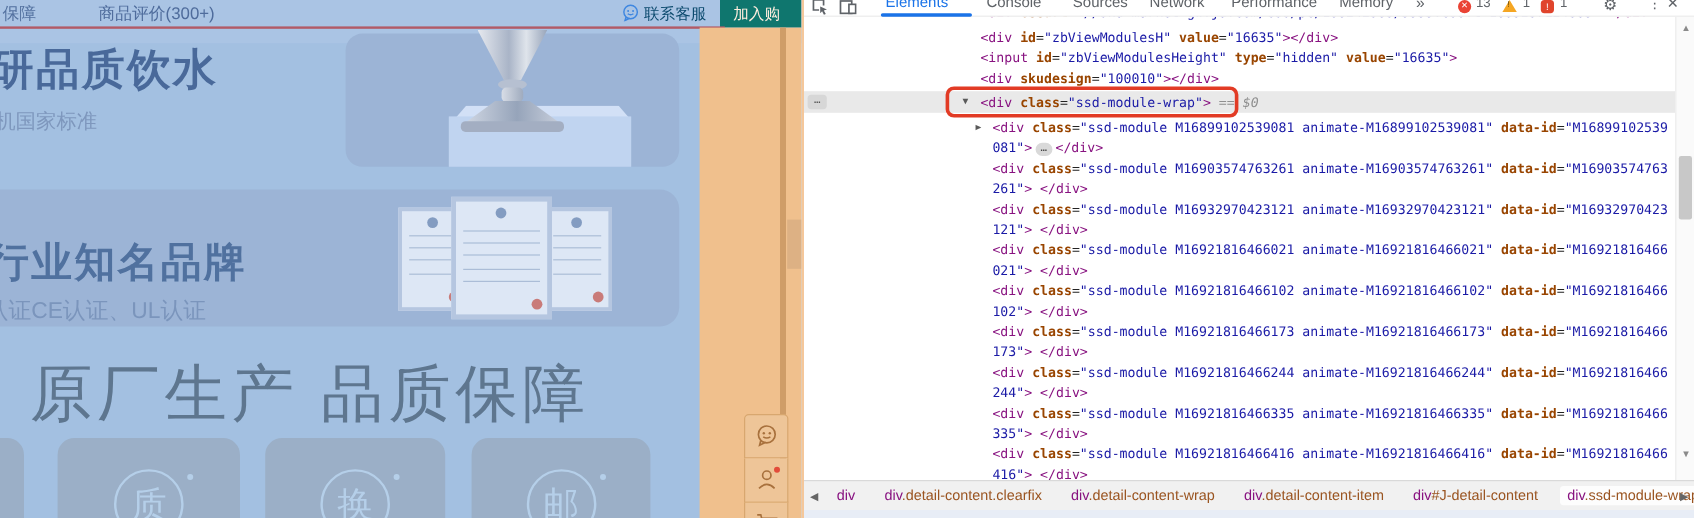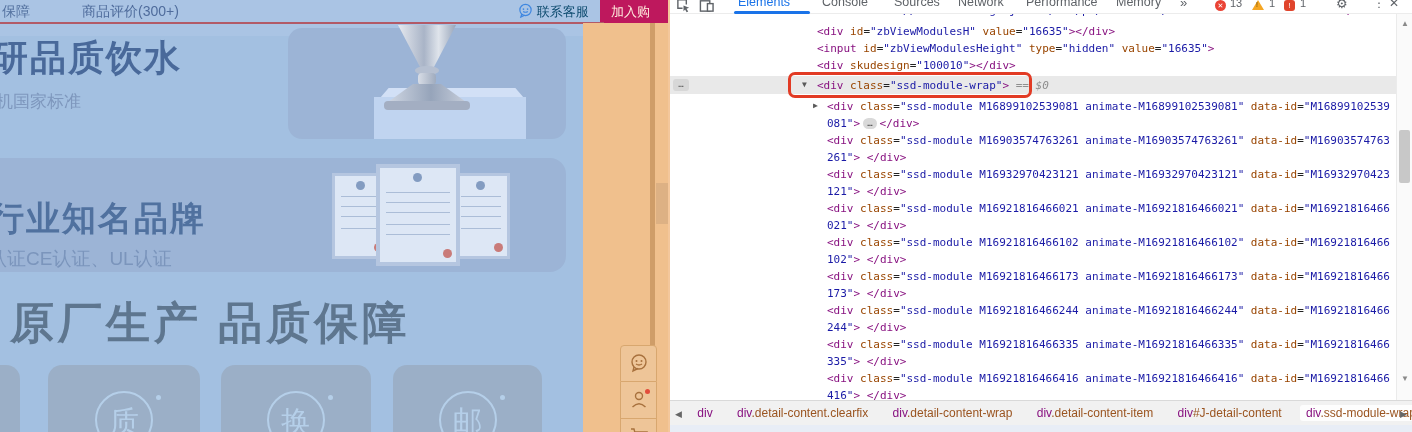--- a/index.html
+++ b/index.html
@@ -6,21 +6,21 @@
   body { font-family:"Liberation Sans", sans-serif; background:#fff; }
   #app { position:relative; width:1412px; height:432px; overflow:hidden; background:#fff; }
 
   
   #page { position:absolute; left:0; top:0; width:668px; height:432px; overflow:hidden; background:#a3c0e1; }
   #page-header { position:absolute; left:0; top:0; width:668px; height:36px; background:#aac4e4; }
   .red-rule { position:absolute; left:0; top:22px; width:604px; height:2px; background:#b25a67; }
   .ptab { position:absolute; top:3px; font-size:14px; color:#53719f; white-space:nowrap; }
   #service { position:absolute; left:518px; top:3px; font-size:13px; color:#0c4a6e; white-space:nowrap; }
   #service svg { vertical-align:-2px; }
-  #cart-btn { position:absolute; left:600px; top:0; width:68px; height:23px; background:#be185d; color:#ffeede; font-size:13px; line-height:23px; padding-left:11px; white-space:nowrap; overflow:hidden; }
+  #cart-btn { position:absolute; left:600px; top:0; width:68px; height:23px; background:#0f766e; color:#ffeede; font-size:13px; line-height:23px; padding-left:11px; white-space:nowrap; overflow:hidden; }
 
   .hero-card { position:absolute; left:288px; top:28px; width:278px; height:111px; background:#9cb4d6; border-radius:14px; }
   #hero-title { position:absolute; left:-8px; top:34px; font-size:36px; font-weight:bold; color:#49699a; letter-spacing:2px; white-space:nowrap; }
   #hero-sub { position:absolute; left:-4px; top:90px; font-size:17px; color:#7e97bd; white-space:nowrap; }
 
   
   .t-cone { position:absolute; left:398px; top:25px; width:58px; height:42px;
     background:linear-gradient(90deg,#e6e9ef,#a9b4c7 45%,#dfe4eb 70%,#98a5ba);
     clip-path:polygon(0 0,100% 0,62% 100%,38% 100%); }
   .t-ring { position:absolute; left:415px; top:66px; width:24px; height:9px; border-radius:50%; background:#b6c0d1; }
@@ -34,21 +34,21 @@
 
   .brand-card { position:absolute; left:-30px; top:158px; width:596px; height:114px; background:#9cb4d6; border-radius:16px; }
   #brand-title { position:absolute; left:-10px; top:196px; font-size:34px; font-weight:bold; color:#50719f; letter-spacing:2px; white-space:nowrap; }
   #brand-sub { position:absolute; left:-12px; top:246px; font-size:19px; color:#7b95bc; white-space:nowrap; }
 
   .cert { position:absolute; background:#dde7f5; border:3px solid #b5c6e0; }
   .cert .seal { position:absolute; right:4px; bottom:4px; width:9px; height:9px; border-radius:50%; background:#c2574f; opacity:.75; }
   .cert .emblem { position:absolute; left:50%; top:5px; width:9px; height:9px; margin-left:-5px; border-radius:50%; background:#6d89b4; opacity:.8; }
   .cert .ln { position:absolute; left:6px; right:6px; height:1px; background:#9fb3d0; opacity:.8; }
 
-  #quality-heading { position:absolute; left:10px; top:294px; font-size:44px; font-weight:bold; color:#5e768f; letter-spacing:4px; white-space:nowrap; }
+  #quality-heading { position:absolute; left:25px; top:294px; font-size:52px; font-weight:normal; color:#5e768f; letter-spacing:4px; white-space:nowrap; }
 
   .feat-card { position:absolute; top:365px; height:80px; background:#9bafc7; border-radius:14px; }
   .feat-circle { position:absolute; left:50%; top:26px; width:58px; height:58px; margin-left:-29px; border:2px solid #b5cfe9; border-radius:50%; text-align:center; }
   .feat-char { font-size:30px; color:#b5cfe9; line-height:58px; }
   .feat-dot { position:absolute; left:50%; top:30px; width:5px; height:5px; margin-left:32px; border-radius:50%; background:#b5cfe9; }
 
   
   #orange-col { position:absolute; left:583px; top:23px; width:85px; height:409px; background:#f0c08d; }
   #orange-strip { position:absolute; left:67px; top:0; width:5px; height:409px; background:#cf9d68; }
   #orange-thumb { position:absolute; left:73px; top:160px; width:12px; height:41px; background:#ddb184; }
@@ -68,21 +68,21 @@
   #tab-underline { position:absolute; left:64px; top:11px; width:76px; height:3px; border-radius:2px; background:#1a73e8; }
   .badge-num { position:absolute; top:-3px; font-size:11px; color:#5f6368; }
   .err-dot { position:absolute; left:545px; top:0px; width:11px; height:11px; border-radius:50%; background:#ea4335; color:#fff; font-size:7px; line-height:11px; text-align:center; }
   .warn-tri { position:absolute; left:582px; top:0px; width:0; height:0; border-left:6px solid transparent; border-right:6px solid transparent; border-bottom:10px solid #f5a623; }
   .warn-mark { position:absolute; left:586px; top:1px; font-size:7px; color:#5d4200; }
   .issue-sq { position:absolute; left:614px; top:0px; width:11px; height:11px; border-radius:3px; background:#e0442c; color:#fff; font-size:8px; line-height:11px; text-align:center; }
 
   
   #code { position:absolute; left:0; top:0; width:726px; height:400px; overflow:hidden; font-family:"DejaVu Sans Mono","Liberation Mono",monospace; font-size:11px; }
   .cl { position:absolute; white-space:pre; height:17px; line-height:15px; }
-  .tk-t { color:#881280; } .tk-a { color:#994500; } .tk-v { color:#1a1aa6; } .tk-w { color:#222; }
+  .tk-t { color:#881280; } .tk-a { color:#994500;font-weight:bold; } .tk-v { color:#1a1aa6; } .tk-w { color:#222; }
   .tk-g { color:#8f8f8f; font-style:italic; }
   .tk-c { display:inline-block; background:#d9d9d9; border-radius:7px; padding:0 4px; margin:0 3px; color:#444; font-size:9px; line-height:11px; vertical-align:1px; }
   .tw-arrow { position:absolute; font-size:8px; color:#5a5a5a; }
   #hl-row { position:absolute; left:0; top:76px; width:726px; height:18px; background:#e9e9e9; }
   #gutter-chip { position:absolute; left:3px; top:79px; width:16px; height:12px; background:#d7d7d7; border-radius:3px; font-size:9px; line-height:10px; text-align:center; color:#555; }
   #annotation { position:absolute; left:118px; top:72px; width:244px; height:26px; border:3px solid #e23b25; border-radius:7px; z-index:6; }
 
   
   #dt-scroll { position:absolute; left:726px; top:14px; width:16px; height:386px; background:#fafafa; border-left:1px solid #ebebeb; }
   .sc-arrow { position:absolute; left:0; width:16px; text-align:center; font-size:8px; color:#8a8a8a; }

